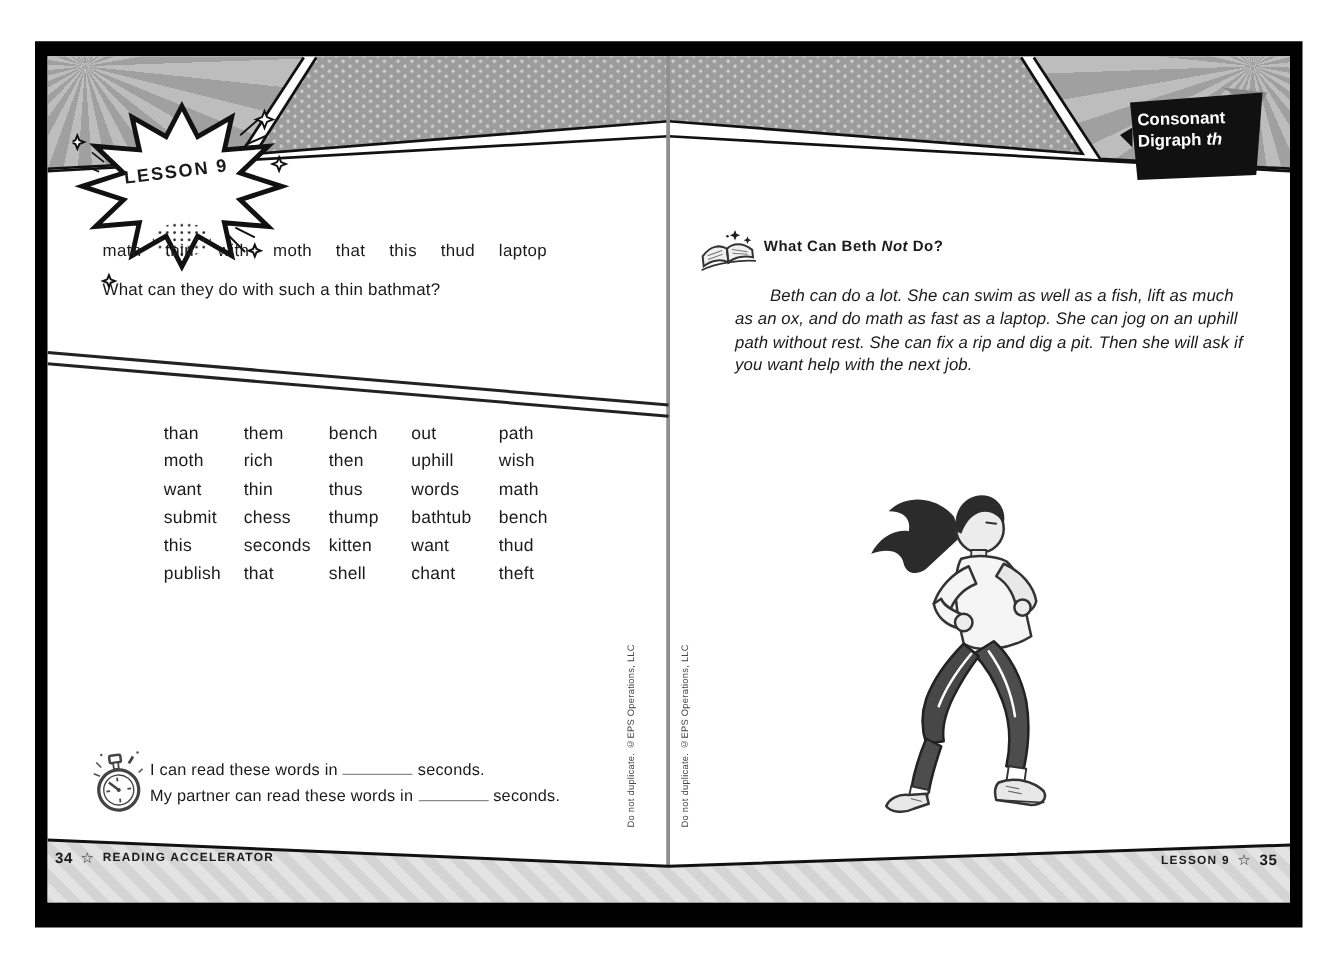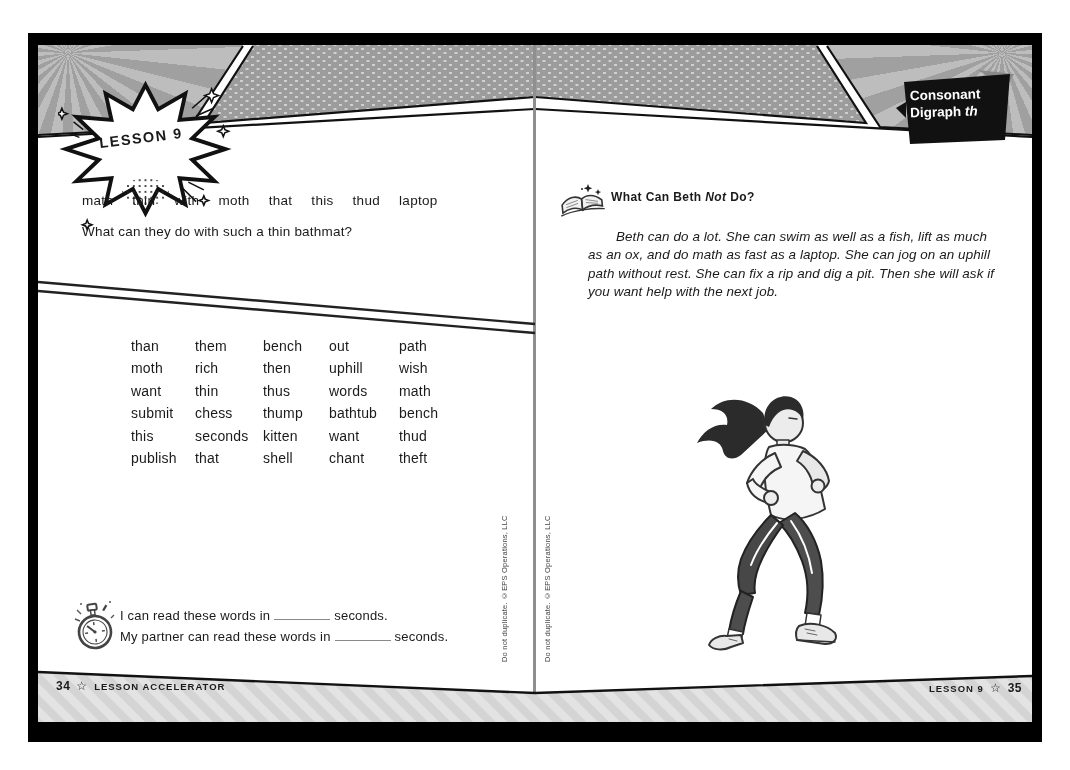--- a/index.html
+++ b/index.html
@@ -46,21 +46,21 @@
   
   .heading{position:absolute;left:611px;top:190px;font-size:12px;font-weight:bold;letter-spacing:.4px;}
   .heading .it{font-style:italic;}
   .story{position:absolute;left:588px;top:228px;width:412px;font-size:13.4px;line-height:18.3px;letter-spacing:.1px;}
   .story p{margin:0;text-indent:28px;font-style:italic;}
   
   .copyright{position:absolute;top:540px;height:122px;font-size:7.5px;color:#444;
     writing-mode:vertical-rl;transform:rotate(180deg);white-space:nowrap;letter-spacing:.2px;
     display:flex;align-items:center;}
   
-  .footer-left{position:absolute;left:56px;top:679px;font-weight:bold;font-size:9.5px;
+  .footer-left{position:absolute;left:44px;top:679px;font-weight:bold;font-size:9.5px;
     letter-spacing:1px;display:flex;align-items:center;gap:6px;text-align:center;}
   .footer-right{position:absolute;left:830px;top:681px;width:192px;font-weight:bold;font-size:9.5px;
     letter-spacing:1px;display:flex;align-items:center;gap:6px;justify-content:flex-end;}
   .pgnum{font-size:12px;letter-spacing:.5px;}
   .fstar{font-size:12px;font-weight:normal;}
 </style>
 </head>
 <body>
 
 <div class="canvas">
@@ -261,21 +261,21 @@
         <rect width="16" height="16" fill="#e3e3e3"></rect>
         <rect width="8" height="16" fill="#d4d4d4"></rect>
       </pattern>
     </defs>
     <polygon points="0,12 497,33 994,16 994,62 0,62" fill="url(#stripes)"></polygon>
     <path d="M0,12 L497,33 L994,16" fill="none" stroke="#111" stroke-width="2.4"></path>
   </svg>
   <div class="footer-left">
     <span class="pgnum">34</span>
     <span class="fstar">☆</span>
-    <span>LESSON ACCELERATOR</span>
+    <span>READING ACCELERATOR</span>
   </div>
   <div class="footer-right">
     <span>LESSON 9</span>
     <span class="fstar">☆</span>
     <span class="pgnum">35</span>
   </div>
 
 </div>
 
 </body></html>

